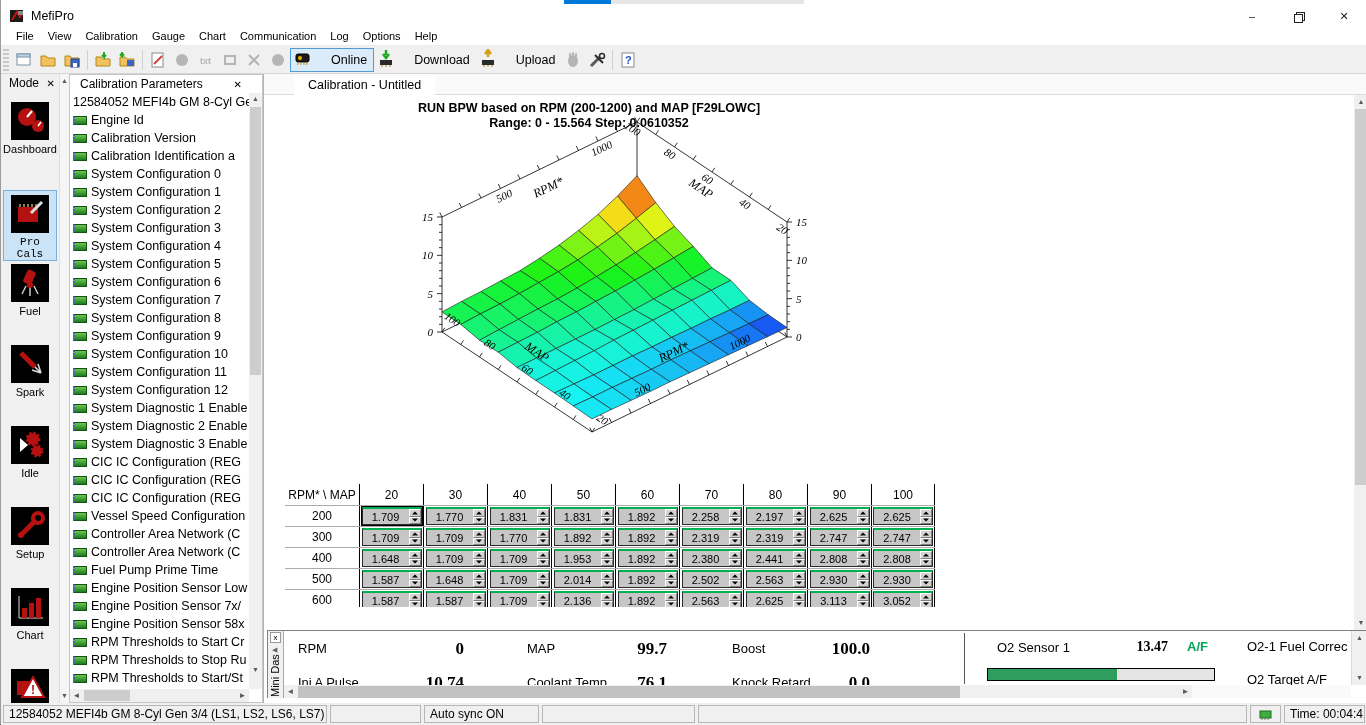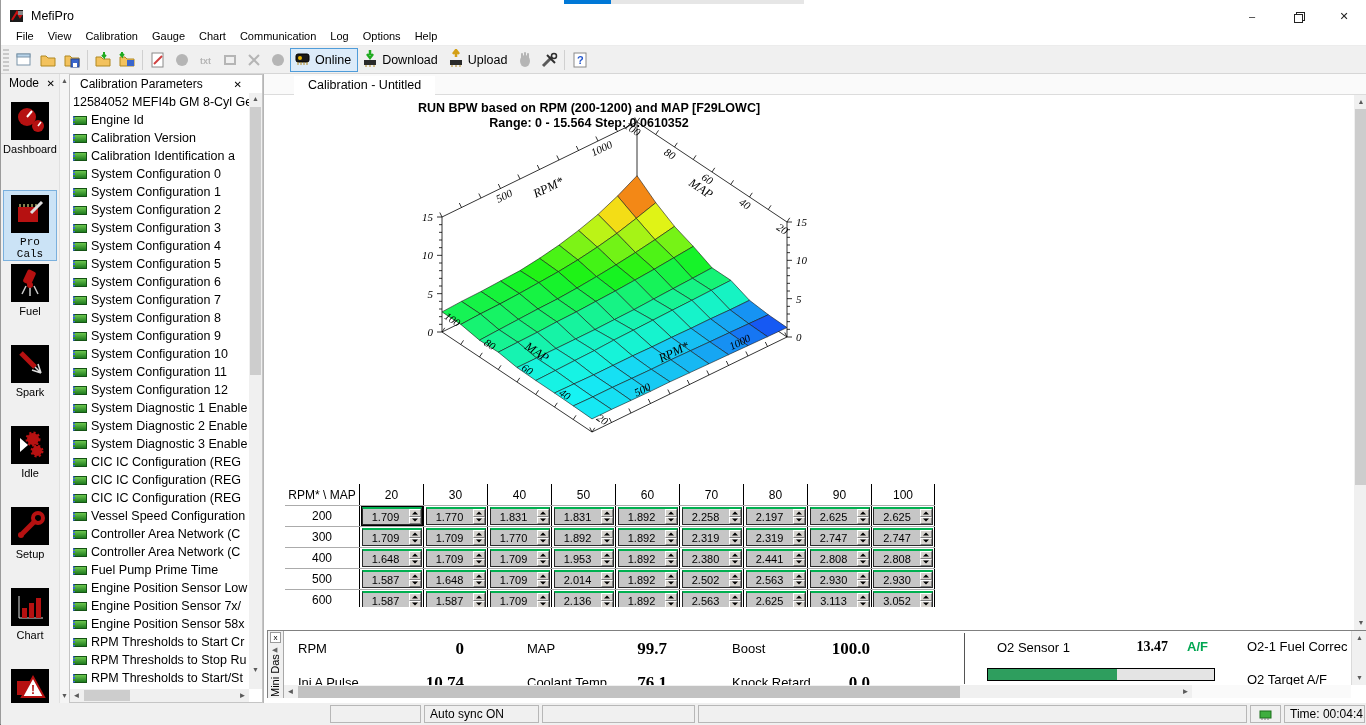--- a/index.html
+++ b/index.html
@@ -26,21 +26,21 @@
   
   #menubar { position:absolute; left:0; top:27px; width:1366px; height:19px; background:#fff; display:flex; align-items:center; padding-left:8px; border-bottom:1px solid #ececec; }
   .menu-item { padding:0 7px; font-size:11px; height:19px; line-height:19px; }
 
   
   #toolbar { position:absolute; left:0; top:46px; width:1366px; height:28px; background:#f0f0f0; border-bottom:1px solid #d6d6d6; display:flex; align-items:center; padding-left:2px; }
   .tb-grip { width:6px; height:22px; margin-right:3px;
     background:repeating-linear-gradient(to bottom,#c9c9c9 0 2px,#f0f0f0 2px 4px); }
   .tb-ico { width:24px; height:24px; display:flex; align-items:center; justify-content:center; }
   .tb-sep { width:1px; height:20px; background:#d0d0d0; margin:0 3px; }
-  .tb-btn { display:flex; align-items:center; height:24px; padding:0 6px 0 3px; gap:3px; font-size:12.5px; }
+  .tb-btn { display:flex; align-items:center; height:24px; padding:0 6px 0 3px; gap:19px; font-size:12.5px; }
   .tb-btn.active { background:#dcebf9; border:1px solid #4f9cd9; }
 
   
   #workspace { position:absolute; left:0; top:74px; width:1366px; height:629px; background:#f0f0f0; overflow:hidden; }
 
   
   #mode-panel { position:absolute; left:0; top:0; width:58px; height:629px; background:#f0f0f0; overflow:hidden; }
   #mode-header { height:18px; display:flex; align-items:center; padding:0 4px 0 8px; font-size:12px; }
   #mode-header .x { margin-left:auto; font-size:10px; }
   .mode-item { position:absolute; left:2px; width:54px; text-align:center; padding-top:4px; }
@@ -1186,20 +1186,21 @@
     </div>
     <div id="md-hscroll">
       <div class="hsb-arrow" style="left:0;height:14px;line-height:14px">◄</div>
       <div class="thumb"></div>
       <div class="hsb-arrow" style="right:0;height:14px;line-height:14px">►</div>
     </div>
     <div id="md-hfill"></div>
   </div>
 
   <div id="statusbar">
+    <div class="sb-seg" style="left:2px;width:324px">12584052 MEFI4b GM 8-Cyl Gen 3/4 (LS1, LS2, LS6, LS7)</div>
     <div class="sb-seg" style="left:329px;width:91px"></div>
     <div class="sb-seg" style="left:423px;width:115px">Auto sync ON</div>
     <div class="sb-seg" style="left:541px;width:153px"></div>
     <div class="sb-seg" style="left:697px;width:549px"></div>
     <div class="sb-seg" style="left:1249px;width:31px;justify-content:center">
       <svg width="14" height="11" viewBox="0 0 14 11">
         <rect x="1" y="2" width="11" height="7" fill="#3fae3f" stroke="#1b6f1b"></rect>
         <line x1="3" y1="9" x2="3" y2="11" stroke="#777"></line>
           <line x1="6" y1="9" x2="6" y2="11" stroke="#777"></line>
           <line x1="9" y1="9" x2="9" y2="11" stroke="#777"></line>

